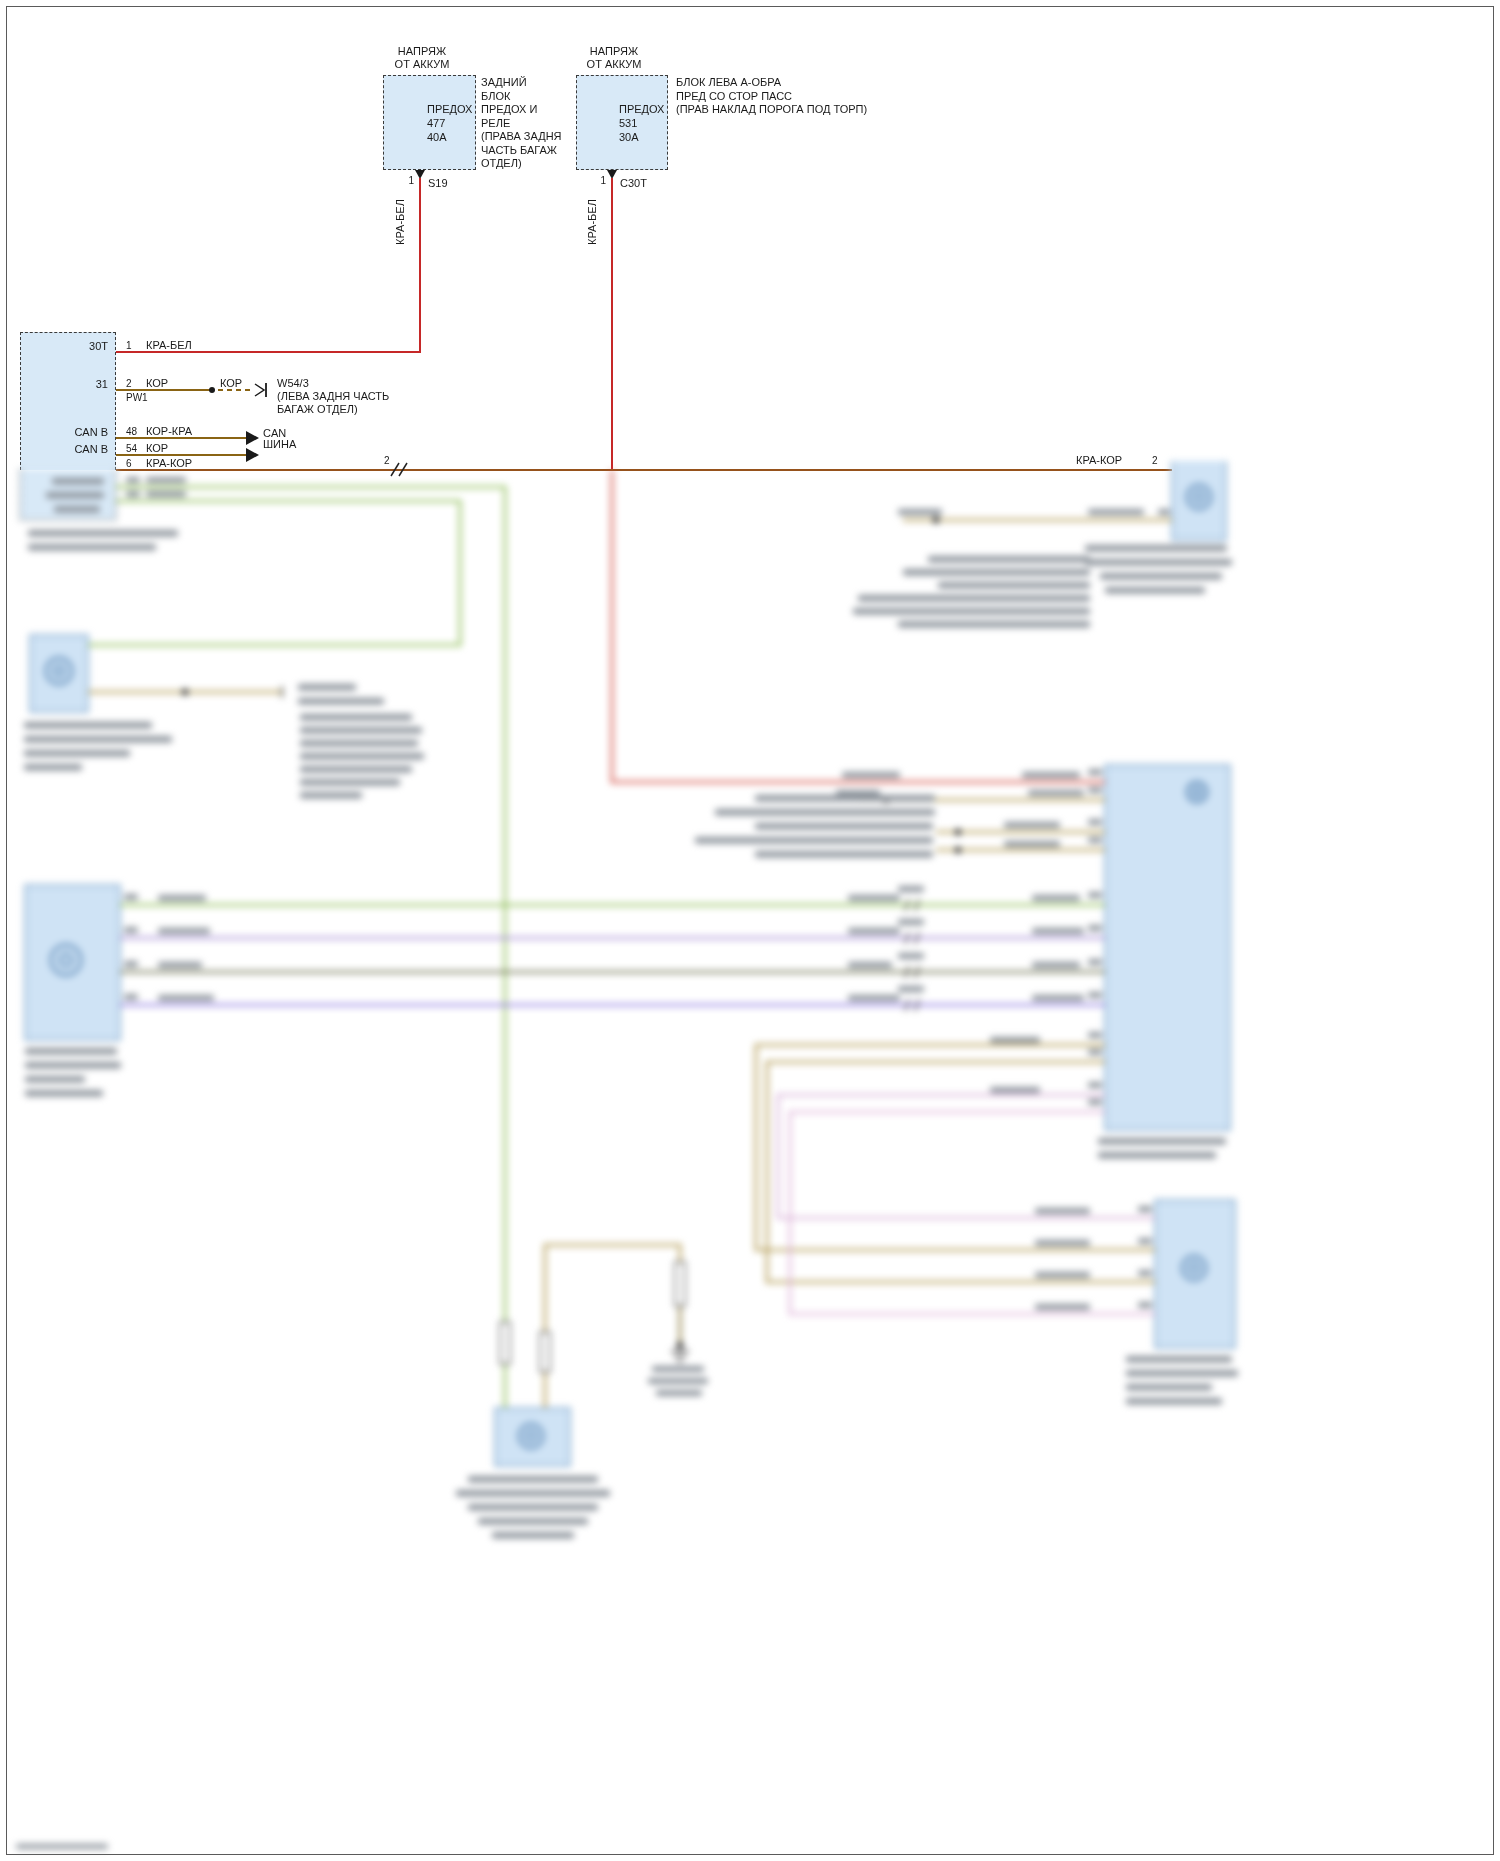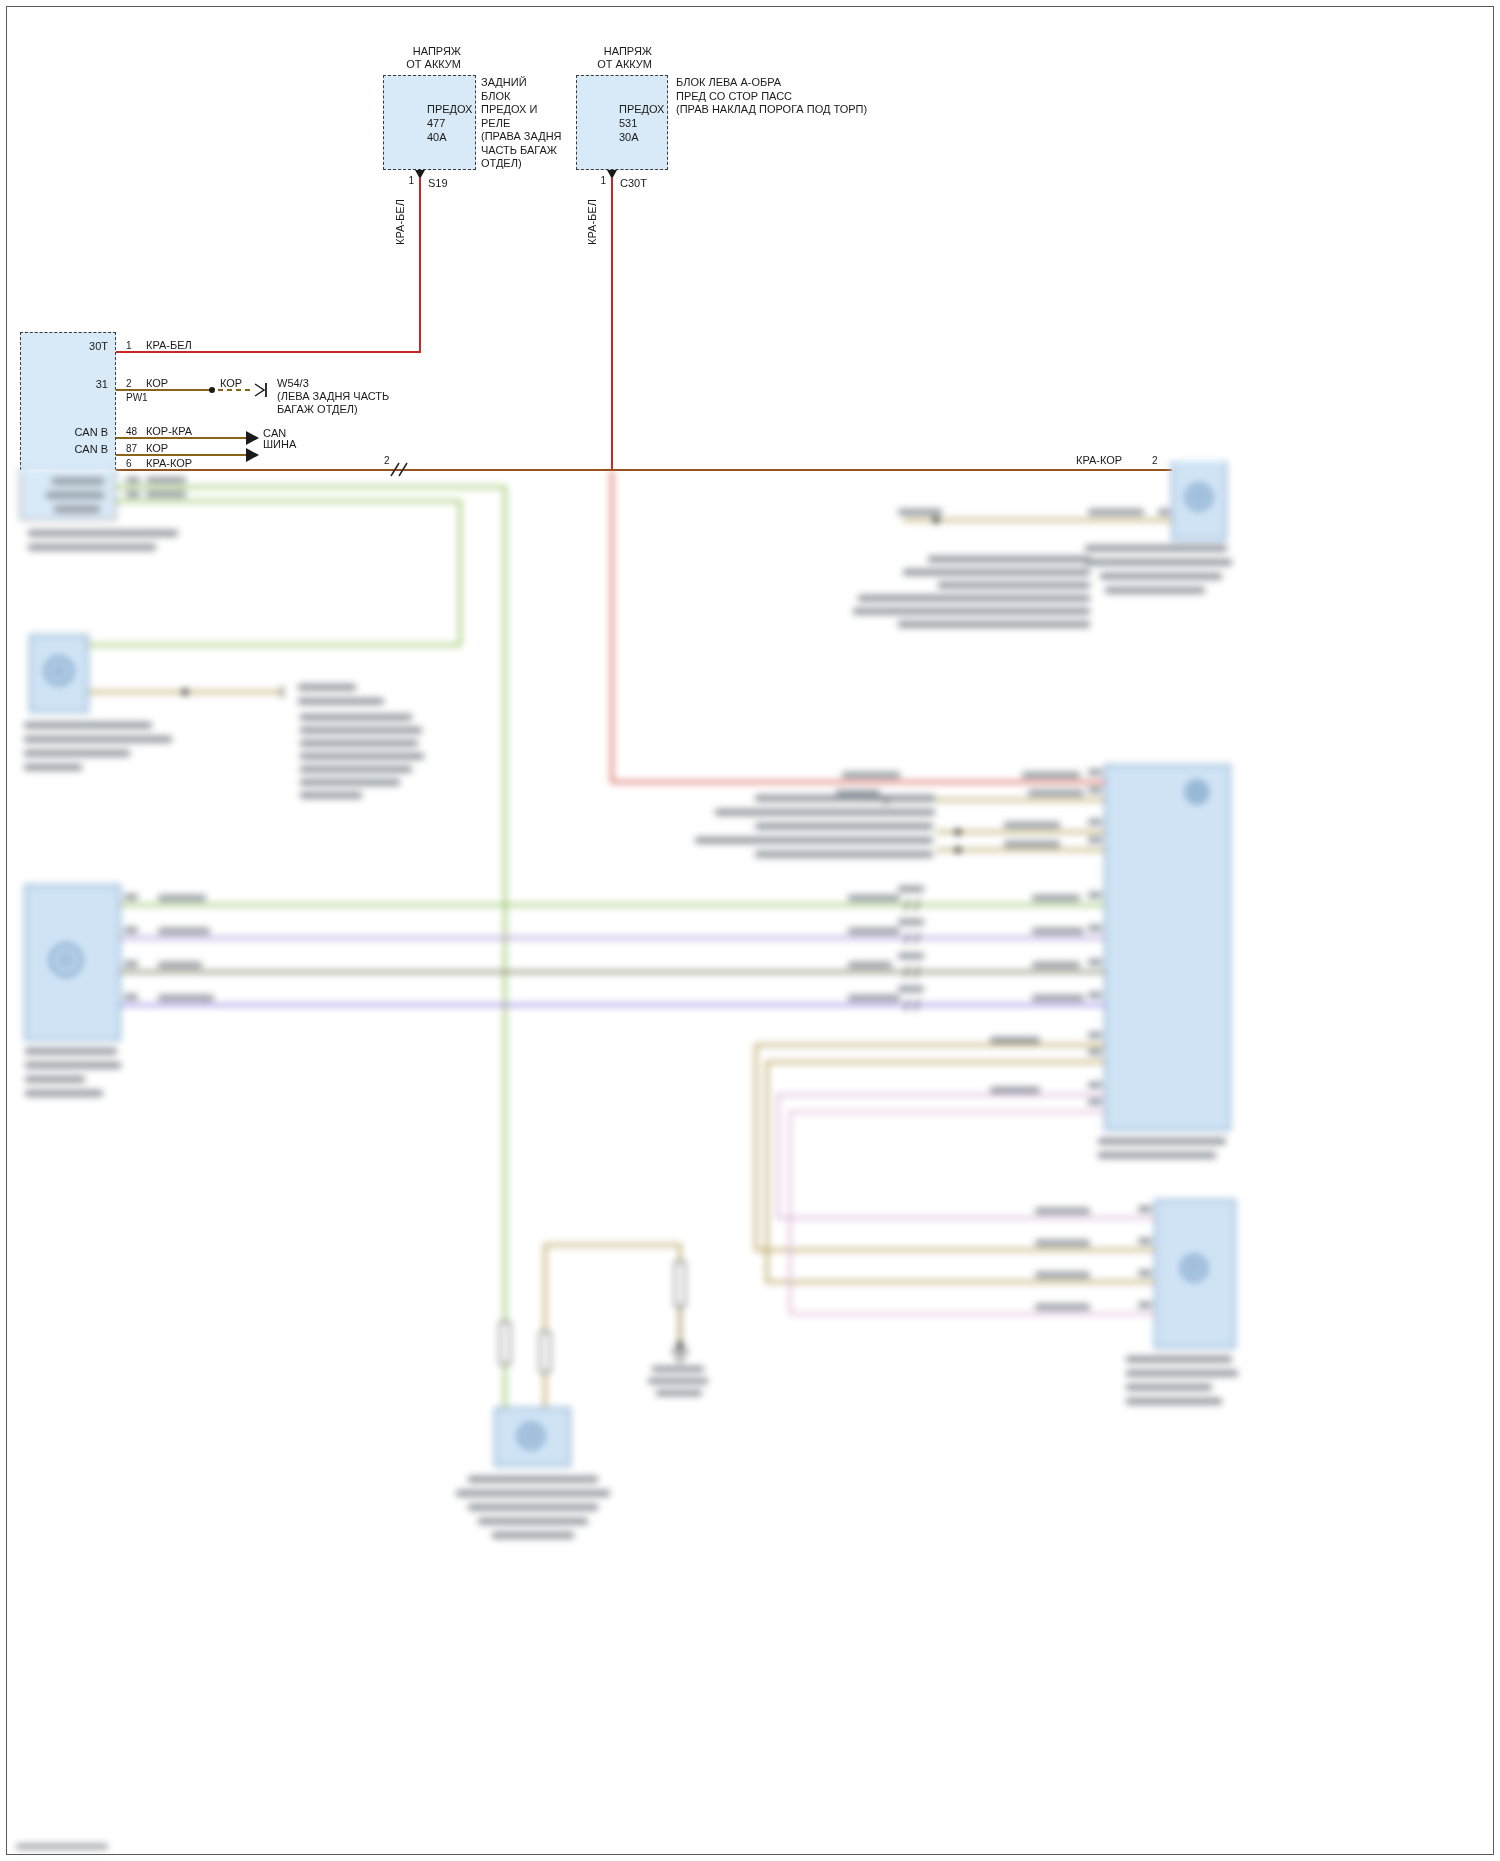--- a/index.html
+++ b/index.html
@@ -1,21 +1,21 @@
 <!DOCTYPE html>
 <html><head>
 <meta charset="utf-8">
 <style>
   html,body{margin:0;padding:0;background:#9a9a9a;}
   #page{position:relative;width:1500px;height:1861px;background:#ffffff;overflow:hidden;
         font-family:"Liberation Sans",sans-serif;color:#1a1a1a;}
   .abs{position:absolute;}
   .lbl{position:absolute;font-size:11px;line-height:13px;white-space:nowrap;}
   .sm{font-size:10px;}
-  .ctr{text-align:right;}
+  .ctr{text-align:center;}
   .rt{text-align:right;}
   .box{position:absolute;background:#d8e9f7;border:1px dashed #3a3a3a;box-sizing:border-box;}
   .descline{font-size:11px;line-height:13.5px;white-space:nowrap;}
   .vlbl{position:absolute;display:flex;align-items:center;justify-content:center;}
   .vlbl span{transform:rotate(-90deg);white-space:nowrap;font-size:11px;}
   .frame{position:absolute;left:6px;top:6px;right:6px;bottom:6px;border:1px solid #5a5a5a;}
   #blur{position:absolute;left:0;top:461px;width:1500px;height:1400px;filter:blur(3.6px);}
   svg{display:block;}
 </style>
 </head>
@@ -118,21 +118,21 @@
   <div class="box" style="left:20px;top:332px;width:96px;height:138px;border-bottom:none"></div>
   <div class="lbl rt" style="left:28px;top:340px;width:80px">30Т</div>
   <div class="lbl rt" style="left:28px;top:378px;width:80px">31</div>
   <div class="lbl rt" style="left:28px;top:426px;width:80px">CAN B</div>
   <div class="lbl rt" style="left:28px;top:443px;width:80px">CAN B</div>
 
   <div class="lbl sm" style="left:126px;top:339px">1</div>
   <div class="lbl sm" style="left:126px;top:377px">2</div>
   <div class="lbl sm" style="left:126px;top:391px">PW1</div>
   <div class="lbl sm" style="left:126px;top:425px">48</div>
-  <div class="lbl sm" style="left:126px;top:442px">87</div>
+  <div class="lbl sm" style="left:126px;top:442px">54</div>
   <div class="lbl sm" style="left:126px;top:457px">6</div>
 
   <div class="lbl" style="left:146px;top:339px">КРА-БЕЛ</div>
   <div class="lbl" style="left:146px;top:377px">КОР</div>
   <div class="lbl" style="left:220px;top:377px">КОР</div>
   <div class="lbl" style="left:146px;top:425px">КОР-КРА</div>
   <div class="lbl" style="left:146px;top:442px">КОР</div>
   <div class="lbl" style="left:146px;top:457px">КРА-КОР</div>
 
   <div class="lbl" style="left:277px;top:377px">W54/3</div>

